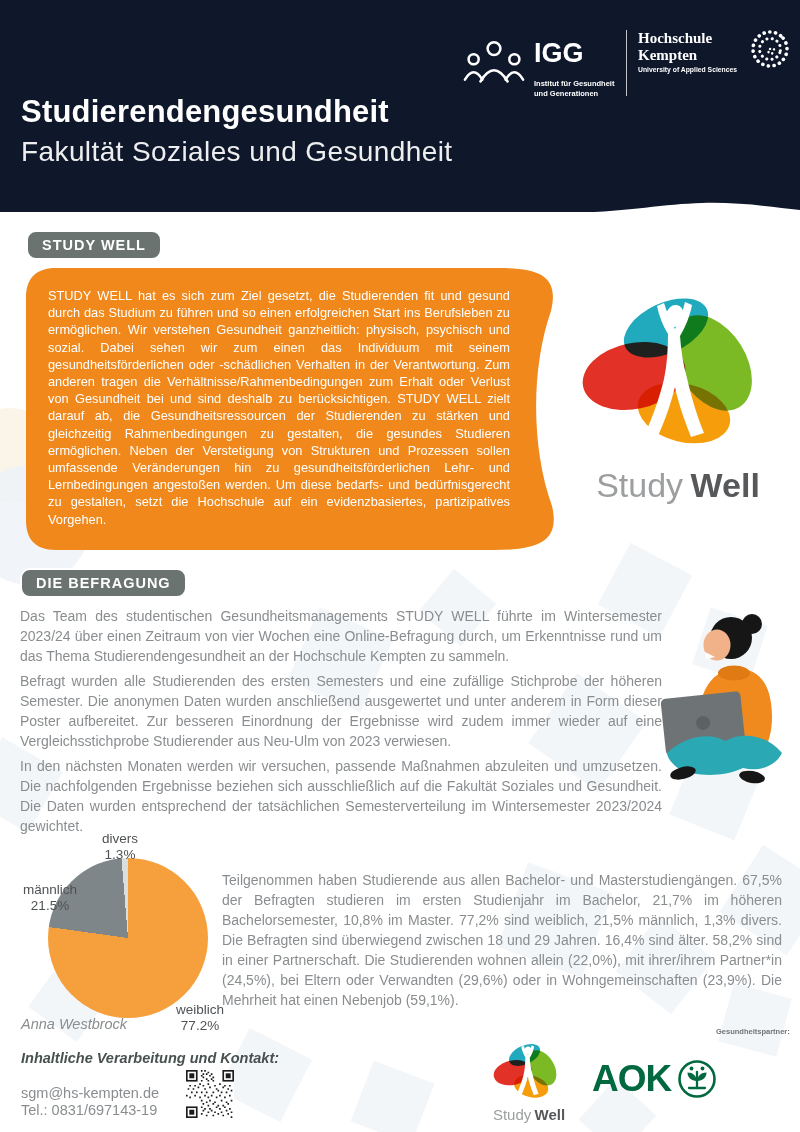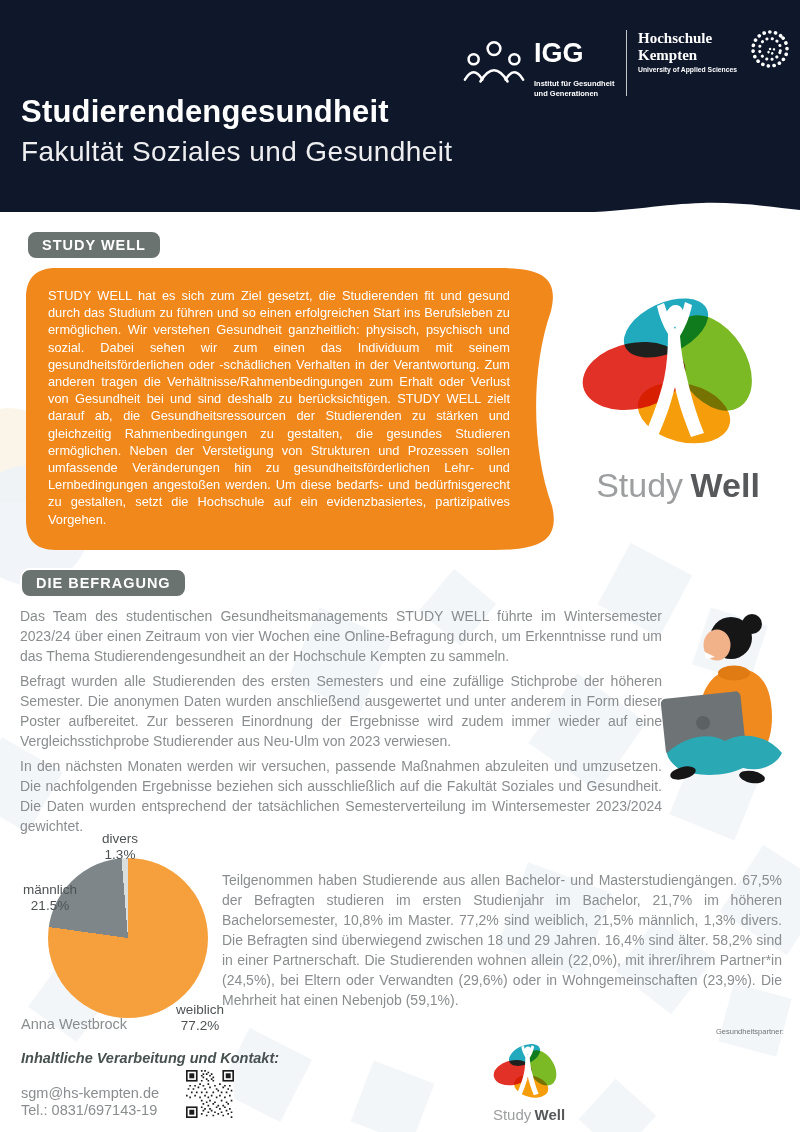--- a/index.html
+++ b/index.html
@@ -44,21 +44,21 @@
   .pie-label { position:absolute; color:#4e5254; font-size:13.5px; line-height:1.22; text-align:center; }
 
   
   .sw-logo-text { color:#9c9e9f; font-weight:400; }
   .sw-logo-text .w2 { color:#57585a; font-weight:700; margin-left:.22em; }
 
   
   .contact-heading { position:absolute; left:21px; top:1050px; font-size:14.5px; font-weight:700; color:#47514f;font-style:italic; }
   .contact-line { position:absolute; left:21px; font-size:14.5px; color:#8a8d8f; }
 
-  .partner-label { position:absolute; left:716px; top:1027px; font-size:7.5px; font-weight:400; color:#6f7477;text-align:right; }
+  .partner-label { position:absolute; left:716px; top:1027px; font-size:7.5px; font-weight:700; color:#6f7477;text-align:right; }
   .aok-wrap { position:absolute; left:592px; top:1058px; display:flex; align-items:center; }
   .aok-text { color:#00693f; font-size:37px; font-weight:700; letter-spacing:-1px; }
   .tk-box { position:absolute; left:716px; top:1046px; width:66px; height:65px; background:#35a3da; }
   .tk-text { position:absolute; left:9px; top:37px; color:#fff; font-size:8.5px; font-weight:700; line-height:1.15; }
 </style>
 </head>
 <body>
 
 <div class="poster">
 
@@ -186,21 +186,21 @@
     <div>1.3%</div>
   </div>
   <div class="pie-label" style="left:150px;top:1002px;width:100px;">
     <div>weiblich</div>
     <div>77.2%</div>
   </div>
 
   <div class="abs body-text" style="left:222px;top:870px;width:560px;">Teilgenommen haben Studierende aus allen Bachelor- und Masterstudiengängen. 67,5% der Befragten studieren im ersten Studienjahr im Bachelor, 21,7% im höheren Bachelorsemester, 10,8% im Master. 77,2% sind weiblich, 21,5% männlich, 1,3% divers. Die Befragten sind überwiegend zwischen 18 und 29 Jahren. 16,4% sind älter.  58,2% sind in einer Partnerschaft. Die Studierenden wohnen allein (22,0%), mit ihrer/ihrem Partner*in (24,5%), bei Eltern oder Verwandten (29,6%) oder in Wohngemeinschaften (23,9%).  Die Mehrheit hat einen Nebenjob (59,1%).</div>
 
   <div class="contact-heading">Inhaltliche Verarbeitung und Kontakt:</div>
-  <div class="contact-line" style="top:1016px;">Anna Westbrock</div>
+  <div class="contact-line" style="top:1016px;font-style:italic;">Anna Westbrock</div>
   <div class="contact-line" style="top:1085px;">sgm@hs-kempten.de</div>
   <div class="contact-line" style="top:1102px;">Tel.: 0831/697143-19</div>
 
   <svg class="abs" style="left:186px;top:1070px;" width="48" height="48" viewBox="0 0 29 29">
     <rect x="0" y="0" width="29" height="29" fill="#fff"></rect>
     <g fill="#1c1c1c">
       <rect x="0" y="0" width="7" height="7"></rect>
         <rect x="1" y="1" width="5" height="5" fill="#fff"></rect>
         <rect x="2" y="2" width="3" height="3"></rect>
       <rect x="22" y="0" width="7" height="7"></rect>
@@ -220,16 +220,30 @@
       <ellipse cx="56" cy="88" rx="52" ry="33" fill="#e23126" transform="rotate(-12 56 88)" style="mix-blend-mode:multiply"></ellipse>
       <ellipse cx="106" cy="125" rx="47" ry="29" fill="#f59d0a" transform="rotate(14 106 125)" style="mix-blend-mode:multiply"></ellipse>
     </g>
     <ellipse cx="97" cy="28" rx="9" ry="11" fill="#fff" transform="rotate(8 97 28)"></ellipse>
     <path fill="#fff" d="M90 46 C85 38 81 28 79 18 L86 15 C89 25 93 34 97 41 C101 33 105 23 107 14 L114 17 C112 28 107 40 102 48 C103 62 105 76 109 90 C113 108 119 128 126 145 L113 149 C106 131 100 114 97 99 C93 115 87 133 79 150 L67 146 C75 128 82 108 86 91 C89 77 90 61 90 46 Z"></path>
   </svg>
   <div class="abs sw-logo-text" style="left:478px;top:1106px;width:102px;text-align:center;font-size:15px;">
     <span>Study</span><span class="w2">Well</span>
   </div>
 
+  <div class="aok-wrap">
+    <span class="aok-text">AOK</span>
+    <svg width="42" height="42" viewBox="0 0 42 42" style="margin-left:5px">
+      <circle cx="21" cy="21" r="17.5" fill="none" stroke="#00693f" stroke-width="2.6"></circle>
+      <g stroke="#00693f" stroke-width="2.3" stroke-linecap="round" fill="none">
+        <path d="M21 30 V14"></path>
+        <path d="M13 30 H29"></path>
+      </g>
+      <path d="M21 23 C15 23 11.5 19 11.5 14.5 C17 14.5 20 18 21 22 Z" fill="#00693f"></path>
+      <path d="M21 23 C27 23 30.5 19 30.5 14.5 C25 14.5 22 18 21 22 Z" fill="#00693f"></path>
+      <circle cx="15.5" cy="10.5" r="1.9" fill="#00693f"></circle>
+      <circle cx="26.5" cy="10.5" r="1.9" fill="#00693f"></circle>
+    </svg>
+  </div>
 
   <div class="partner-label">Gesundheitspartner:</div>
 
 </div>
 
 </body></html>

